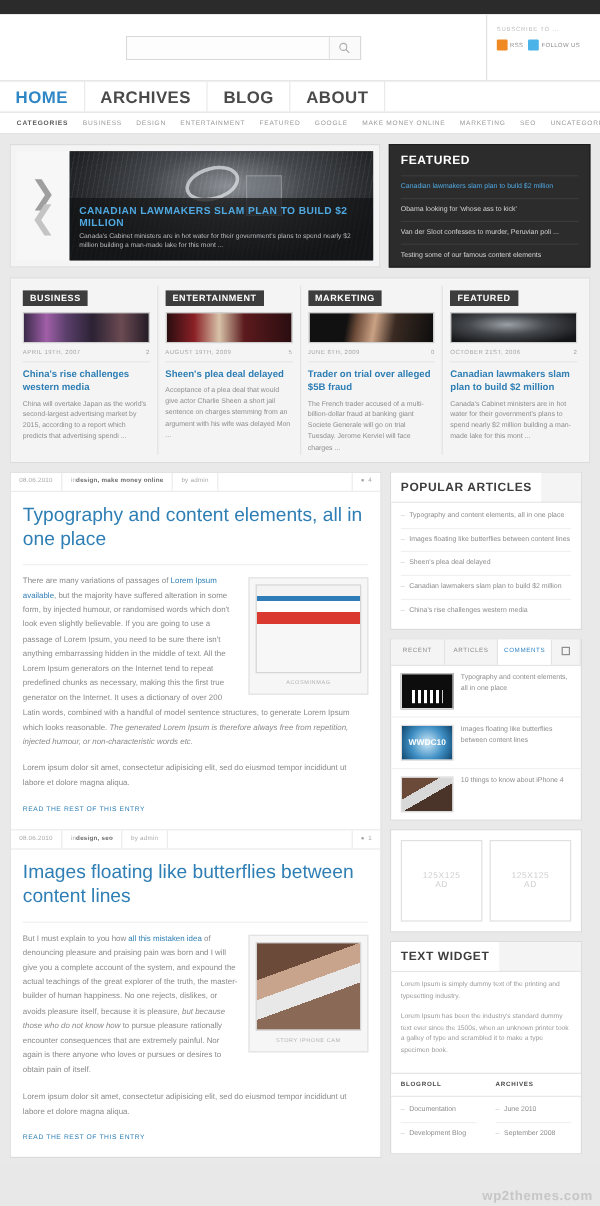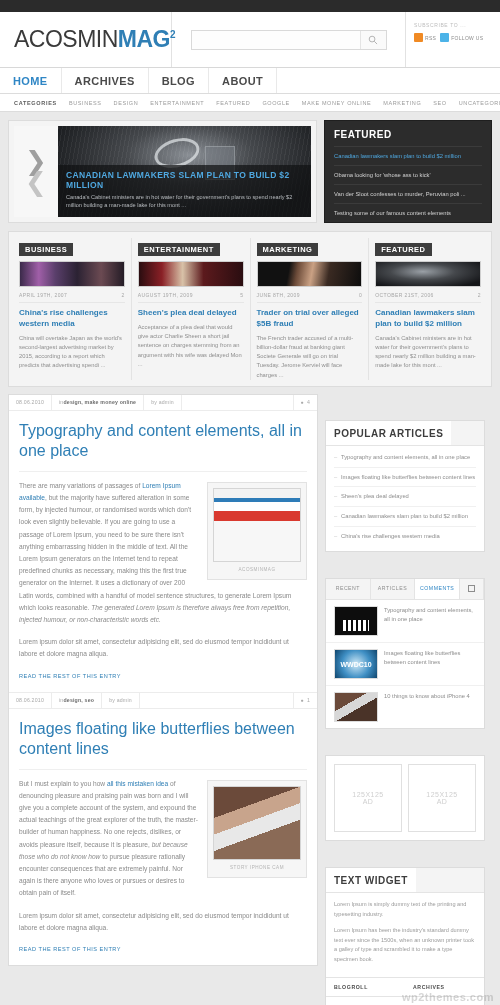--- a/index.html
+++ b/index.html
@@ -37,21 +37,21 @@
   .sub-btn { display: flex; align-items: center; gap: 2px; font-size: 5px; color: #8d8d8d;
     text-transform: uppercase; letter-spacing: .3px; cursor: pointer;}
   .sub-ico { width: 9px; height: 9px; border-radius: 1px; display: block; }
   .ico-rss { background: #f08a24; }
   .ico-tw { background: #4cb3e8; }
 
   
   .nav { background: #fff; display: flex; height: 26px; border-bottom: 1px solid #dcdcdc;}
   .nav-item { display: flex; align-items: center; padding: 0 13px;
     font-family: "Liberation Sans Narrow","Liberation Sans", sans-serif;
-    font-size: 11px; font-weight: 700; letter-spacing: .4px; color: #4a4a4a;
+    font-size: 14px; font-weight: 700; letter-spacing: .4px; color: #4a4a4a;
     text-transform: uppercase; border-right: 1px solid #e9e9e9; cursor: pointer; }
   .nav-item.active { color: #2f86c5; }
 
   
   .cats { background: #fff; display: flex; align-items: center; height: 18px;
     padding-left: 14px; gap: 12px; border-bottom: 1px solid #dcdcdc;}
   .cats-title { font-size: 5.5px; font-weight: 700; color: #5b5b5b; letter-spacing: .7px;
     text-transform: uppercase; }
   .cat { font-size: 5.5px; color: #9a9a9a; letter-spacing: .6px; text-transform: uppercase;
     cursor: pointer; white-space: nowrap;}
@@ -135,21 +135,21 @@
   .fig-a { background: linear-gradient(#f3f3f3 0 12%,#2e7cb8 12% 18%,#fff 18% 30%,#d9392f 30% 44%,#f7f7f7 44% 100%); }
   .fig-b { background: linear-gradient(160deg,#6b4a3a 0 30%,#c8a48c 30% 46%,#e8e8e8 46% 62%,#8a6a56 62% 100%); }
   .fig-cap { font-size: 4.6px; color: #b4b4b4; text-align: center; letter-spacing: .5px;
     text-transform: uppercase; padding-top: 4px; }
   .post-p { margin-top: 10px; }
   .read-more { display: inline-block; margin-top: 10px; font-size: 5.6px; color: #2f7fb5;
     letter-spacing: .5px; text-transform: uppercase; cursor: pointer;}
 
   
   .sidebar { width: 160px; }
-  .widget { background: #fff; border: 1px solid #dcdcdc; margin-bottom: 7px; margin-top: 26px; }
+  .widget { background: #fff; border: 1px solid #dcdcdc; margin-bottom: 7px; }
   .wg-head { font-family: "Liberation Sans Narrow","Liberation Sans", sans-serif;
     font-size: 10px; font-weight: 700; color: #3d3d3d; letter-spacing: .5px;
     text-transform: uppercase; padding: 7px 8px 6px; background: #fff;
     display: inline-block; }
   .wg-headwrap { background: #f4f4f4; border-bottom: 1px solid #e4e4e4; }
   .wg-body { padding: 2px 8px 6px; }
   .wg-li { font-size: 5.8px; color: #8d8d8d; line-height: 1.5; padding: 5px 0 5px 7px;
     border-bottom: 1px solid #f0f0f0; position: relative; cursor: pointer;}
   .wg-li:before { content: "–"; position: absolute; left: 0; color: #c3c3c3; }
   .wg-li:last-child { border-bottom: 0; }
@@ -187,23 +187,20 @@
     color: rgba(120,120,120,.30); font-weight: 700; letter-spacing: .5px; text-align: center; }
 </style>
 </head>
 <body>
 
 <div class="topbar"></div>
 
 <div class="page">
 
   <div class="header">
-    <div class="logo-wrap">
-      <div class="logo"><span>ACOSMIN</span><b>MAG</b><sup>2</sup></div>
-    </div>
     <div class="search-wrap">
       <div class="search-box">
         <input class="search-input" value="" placeholder="" style="">
         <div class="search-btn">
           <svg width="10" height="10" viewBox="0 0 16 16">
             <circle cx="6.5" cy="6.5" r="4.6" fill="none" stroke="#555" stroke-width="1.5"></circle>
             <line x1="10" y1="10" x2="14.5" y2="14.5" stroke="#555" stroke-width="1.5"></line>
           </svg>
         </div>
       </div>

